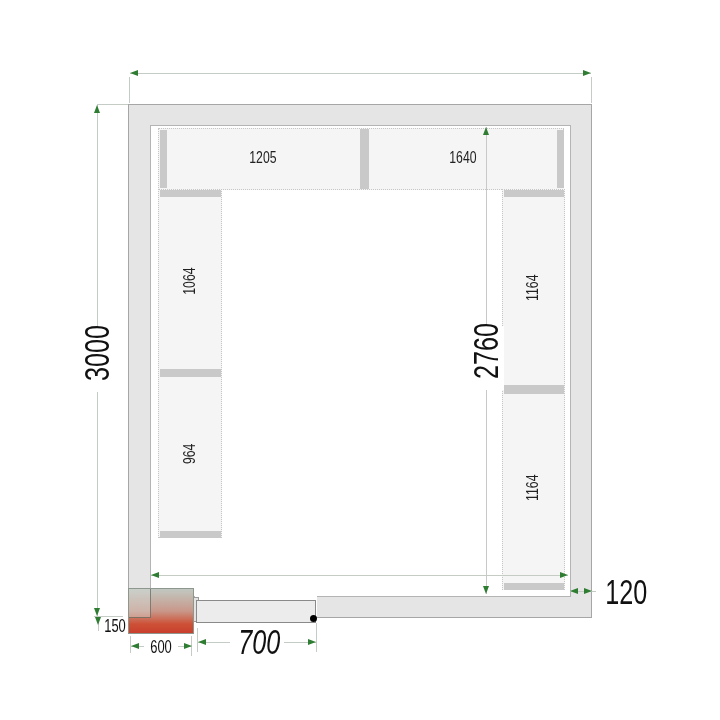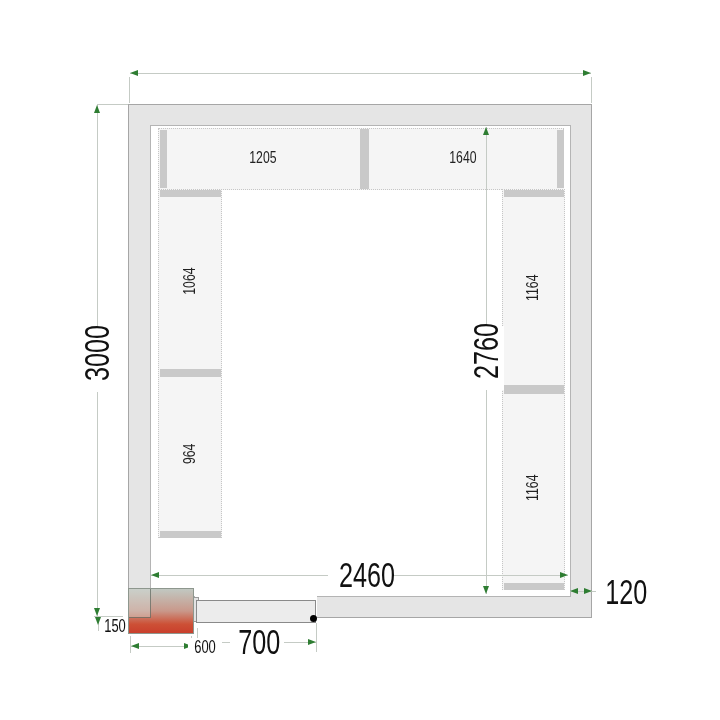--- a/index.html
+++ b/index.html
@@ -95,38 +95,37 @@
   <div class="dim wbg rot" style="left:65px;top:342px;width:64px;height:36px;"><span class="sq">3000</span></div>
 
   <div class="abs vline" style="left:486px;top:127px;height:467px;"></div>
   <div class="abs arr arr-u" style="left:483px;top:127px;"></div>
   <div class="abs arr arr-d" style="left:483px;top:586px;"></div>
   <div class="dim wbg rot" style="left:454px;top:340px;width:64px;height:36px;"><span class="sq">2760</span></div>
 
   <div class="abs hline" style="left:151px;top:575px;width:417px;"></div>
   <div class="abs arr arr-l" style="left:151px;top:572px;"></div>
   <div class="abs arr arr-r" style="left:560px;top:572px;"></div>
-  <div class="dim wbg" style="left:328px;top:557px;width:64px;"><span class="sq">2460</span></div>
 
   <div class="abs hline" style="left:198px;top:642px;width:118px;"></div>
   <div class="abs vline" style="left:197px;top:628px;height:24px;"></div>
   <div class="abs vline" style="left:316px;top:623px;height:29px;"></div>
   <div class="abs arr arr-l" style="left:198px;top:639px;"></div>
   <div class="abs arr arr-r" style="left:308px;top:639px;"></div>
-  <div class="dim wbg" style="left:230px;top:624px;width:54px;"><span class="sq">700</span></div>
+  <div class="dim wbg" style="left:230px;top:624px;width:54px;font-style:italic;"><span class="sq">700</span></div>
 
   <div class="abs hline" style="left:570px;top:591px;width:26px;"></div>
   <div class="abs arr arr-l" style="left:570px;top:588px;"></div>
   <div class="abs arr arr-r" style="left:584px;top:588px;"></div>
   <div class="dim" style="left:597px;top:574px;width:60px;text-align:left;"><span class="sq">120</span></div>
 
   <div class="abs hline" style="left:131px;top:646px;width:61px;"></div>
   <div class="abs vline" style="left:130px;top:636px;height:17px;"></div>
   <div class="abs vline" style="left:191px;top:636px;height:20px;"></div>
   <div class="abs arr arr-l" style="left:131px;top:643px;"></div>
   <div class="abs arr arr-r" style="left:184px;top:643px;"></div>
-  <div class="dim-sm wbg" style="left:144px;top:638px;width:34px;margin-left:44px;"><span class="sq">600</span></div>
+  <div class="dim-sm wbg" style="left:144px;top:638px;width:34px;"><span class="sq">600</span></div>
 
   <div class="abs vline" style="left:98px;top:616px;height:15px;"></div>
   <div class="abs arr arr-d" style="left:95px;top:617px;"></div>
   <div class="dim-sm" style="left:100px;top:617px;width:30px;text-align:left;"><span class="sq">150</span></div>
 
 </div>
 
 </body></html>

